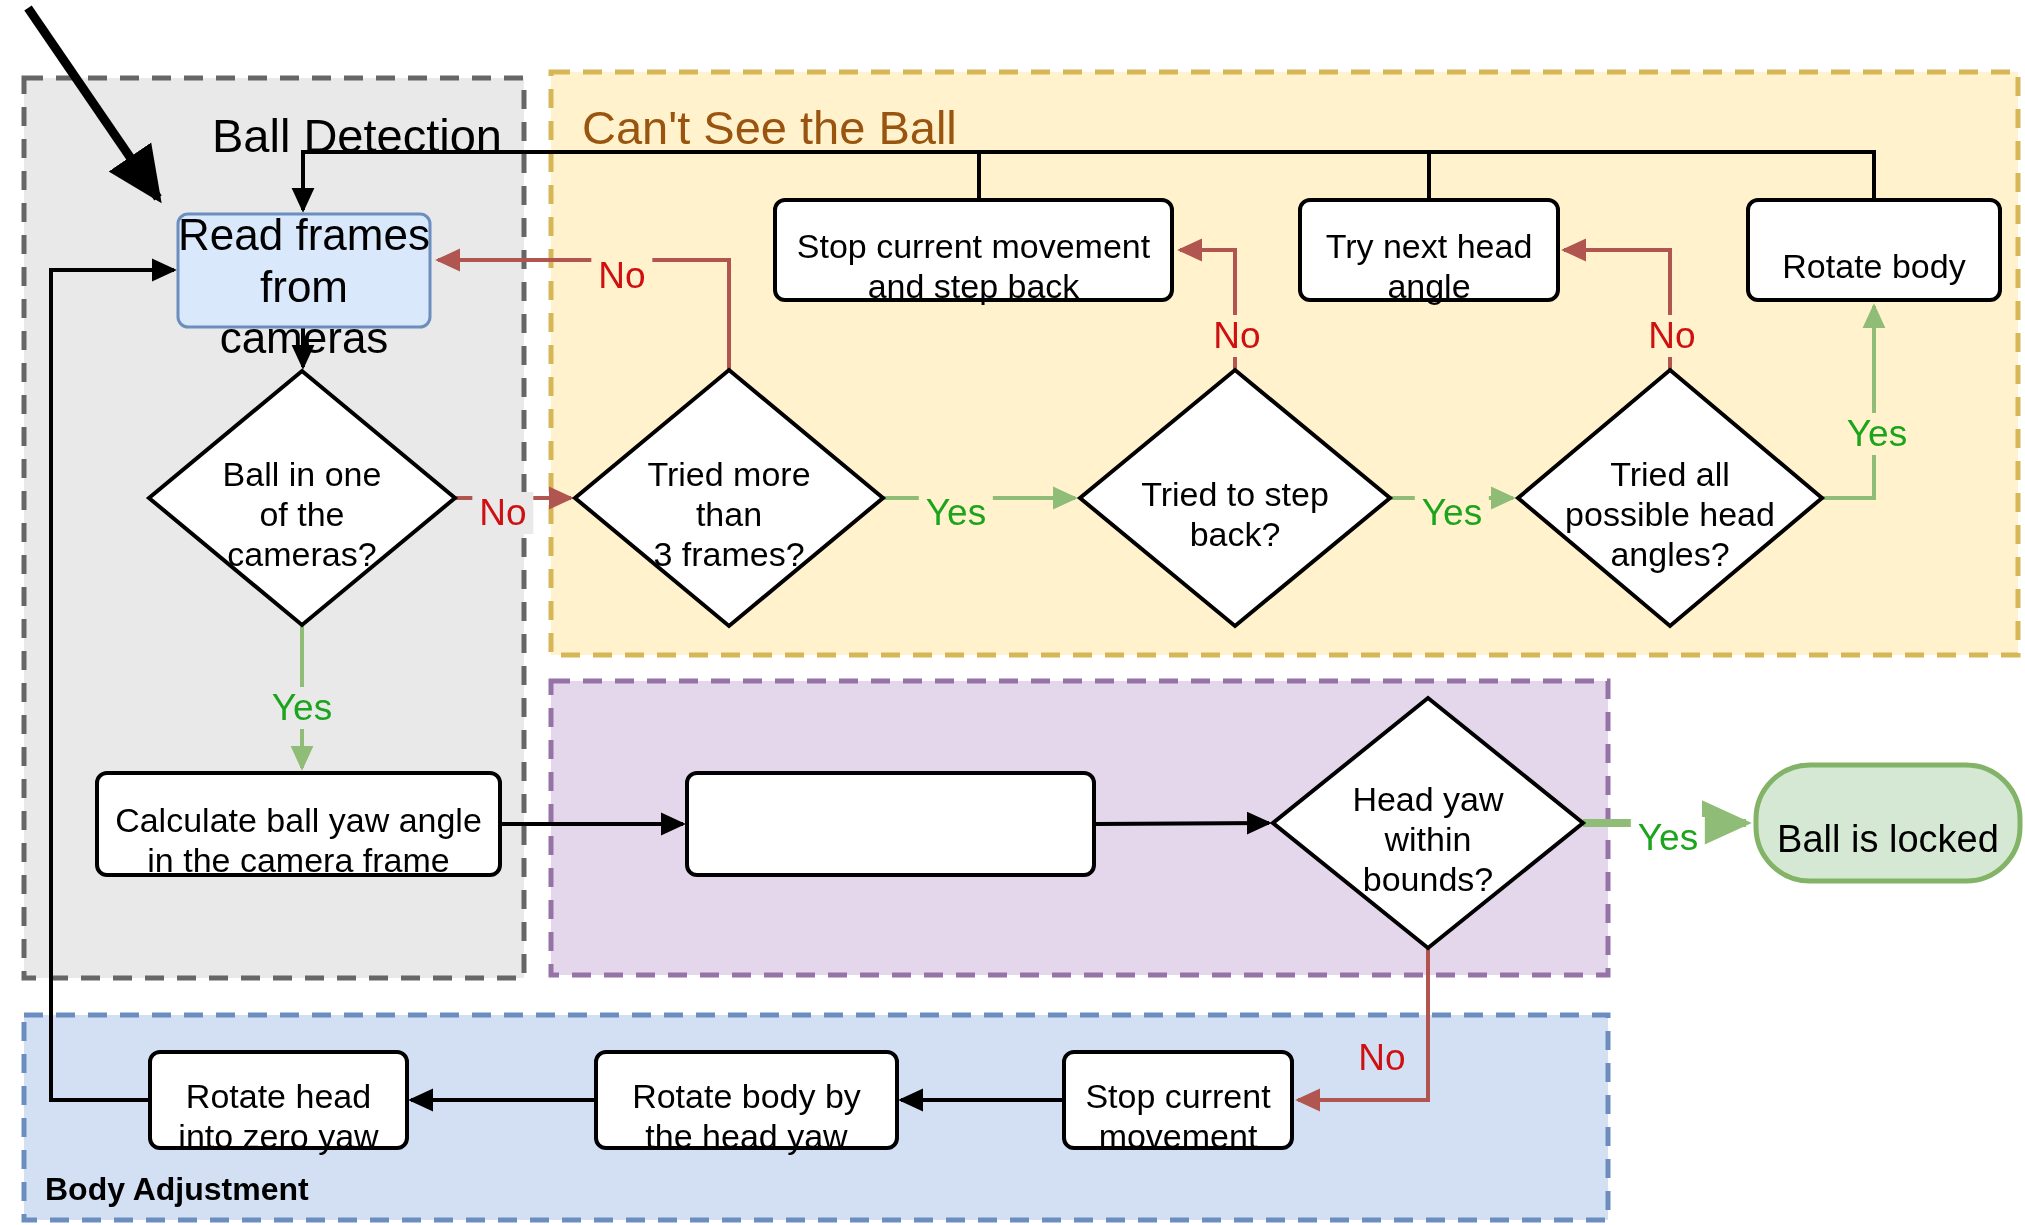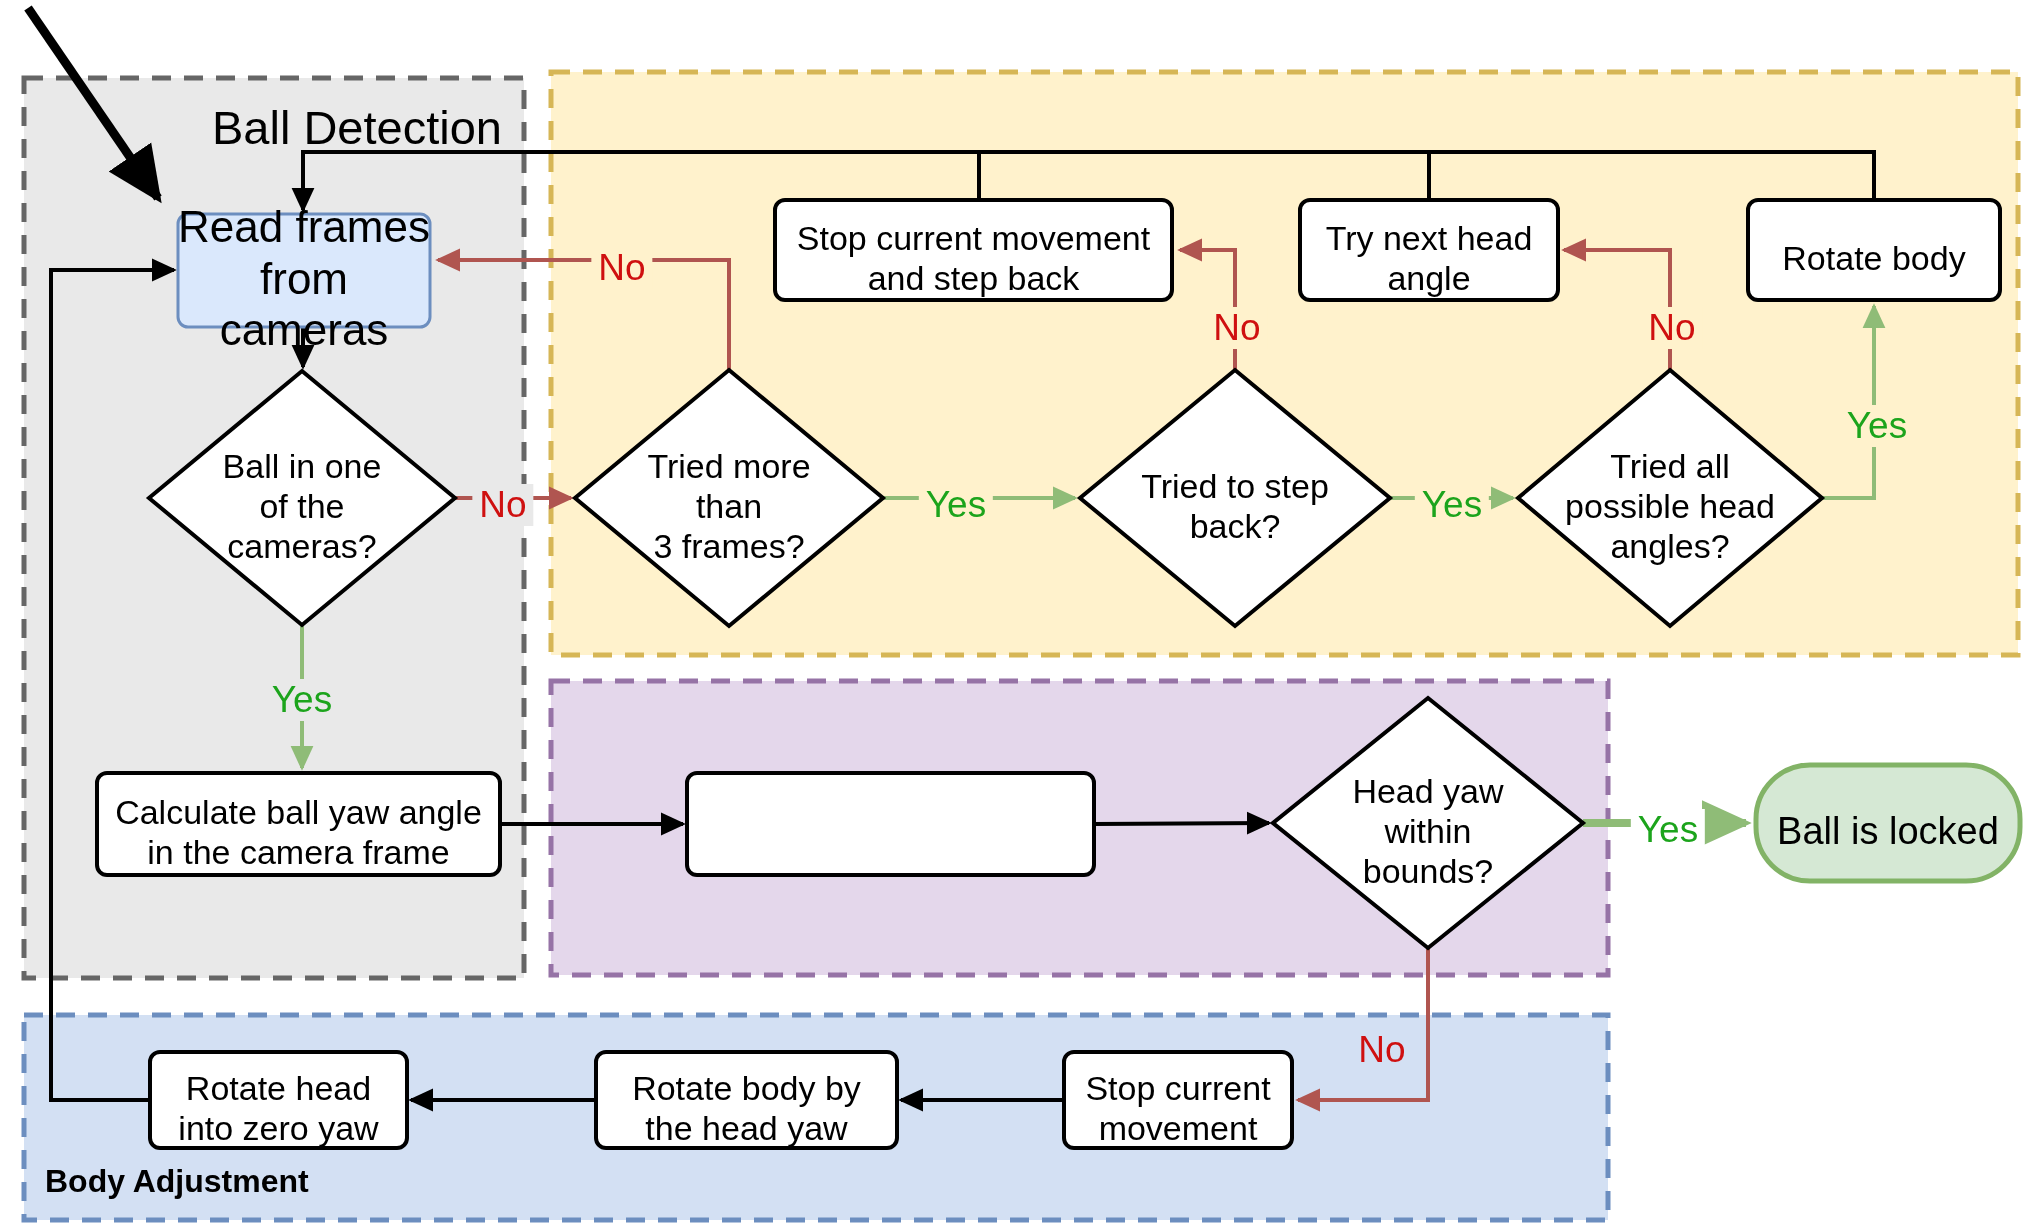--- a/index.html
+++ b/index.html
@@ -4,21 +4,21 @@
 <style>
   html,body{margin:0;padding:0;background:#ffffff;}
   #canvas{
     position:relative;
     width:2025px;height:1225px;
     background:#ffffff;
     font-family:"Liberation Sans", sans-serif;
     overflow:hidden;
   }
   #diagram-svg{position:absolute;left:0;top:0;}
-  .overlay{position:absolute;left:0;top:8px;width:2025px;height:1076px;pointer-events:none;border-radius:7px;}
+  .overlay{position:absolute;left:0;top:16px;width:2025px;height:1076px;pointer-events:none;border-radius:7px;}
   .node-text{
     position:absolute;display:flex;align-items:center;justify-content:center;
     text-align:center;color:#000;white-space:pre-line;line-height:1.18;
   }
   .region-title{position:absolute;white-space:nowrap;font-weight:400;}
   .edge-label{
     position:absolute;transform:translate(-50%,-50%);
     padding:0 7px;white-space:nowrap;font-weight:400;text-align:center;
   }
 </style>
@@ -73,20 +73,21 @@
       <rect x="1748" y="200" width="252" height="100" rx="10" ry="10" fill="#FFFFFF" stroke="#000000" stroke-width="4"></rect>
       <rect x="687" y="773" width="407" height="102" rx="10" ry="10" fill="#FFFFFF" stroke="#000000" stroke-width="4"></rect>
       <polygon points="1428,698 1583,823 1428,948 1273,823" fill="#FFFFFF" stroke="#000000" stroke-width="4" stroke-linejoin="miter"></polygon>
       <rect x="1756" y="765" width="264" height="116" rx="54" ry="54" fill="#D5E8D4" stroke="#82B366" stroke-width="5"></rect>
       <rect x="150" y="1052" width="257" height="96" rx="10" ry="10" fill="#FFFFFF" stroke="#000000" stroke-width="4"></rect>
       <rect x="596" y="1052" width="301" height="96" rx="10" ry="10" fill="#FFFFFF" stroke="#000000" stroke-width="4"></rect>
       <rect x="1064" y="1052" width="228" height="96" rx="10" ry="10" fill="#FFFFFF" stroke="#000000" stroke-width="4"></rect>
     </svg>
   <div class="overlay" id="text-layer">
       <div class="region-title" style="left: 212px; top: 92px; color: rgb(0, 0, 0); font-size: 47px;">Ball Detection</div>
+      <div class="region-title" style="left: 582px; top: 84px; color: rgb(153, 84, 15); font-size: 47px;">Can't See the Ball</div>
       <div class="region-title" style="left: 45px; top: 1155px; color: #000000; font-size: 32px; font-weight: bold;">Body Adjustment</div>
       <div class="node-text" style="left: 178px; top: 214px; width: 252px; height: 113px; font-size: 44px;">Read frames
 from cameras</div>
       <div class="node-text" style="left: 149px; top: 371px; width: 306px; height: 254px; font-size: 34px;">Ball in one
 of the
 cameras?</div>
       <div class="node-text" style="left: 97px; top: 773px; width: 403px; height: 102px; font-size: 34px;">Calculate ball yaw angle
 in the camera frame</div>
       <div class="node-text" style="left: 575px; top: 370px; width: 308px; height: 256px; font-size: 34px;">Tried more
 than

